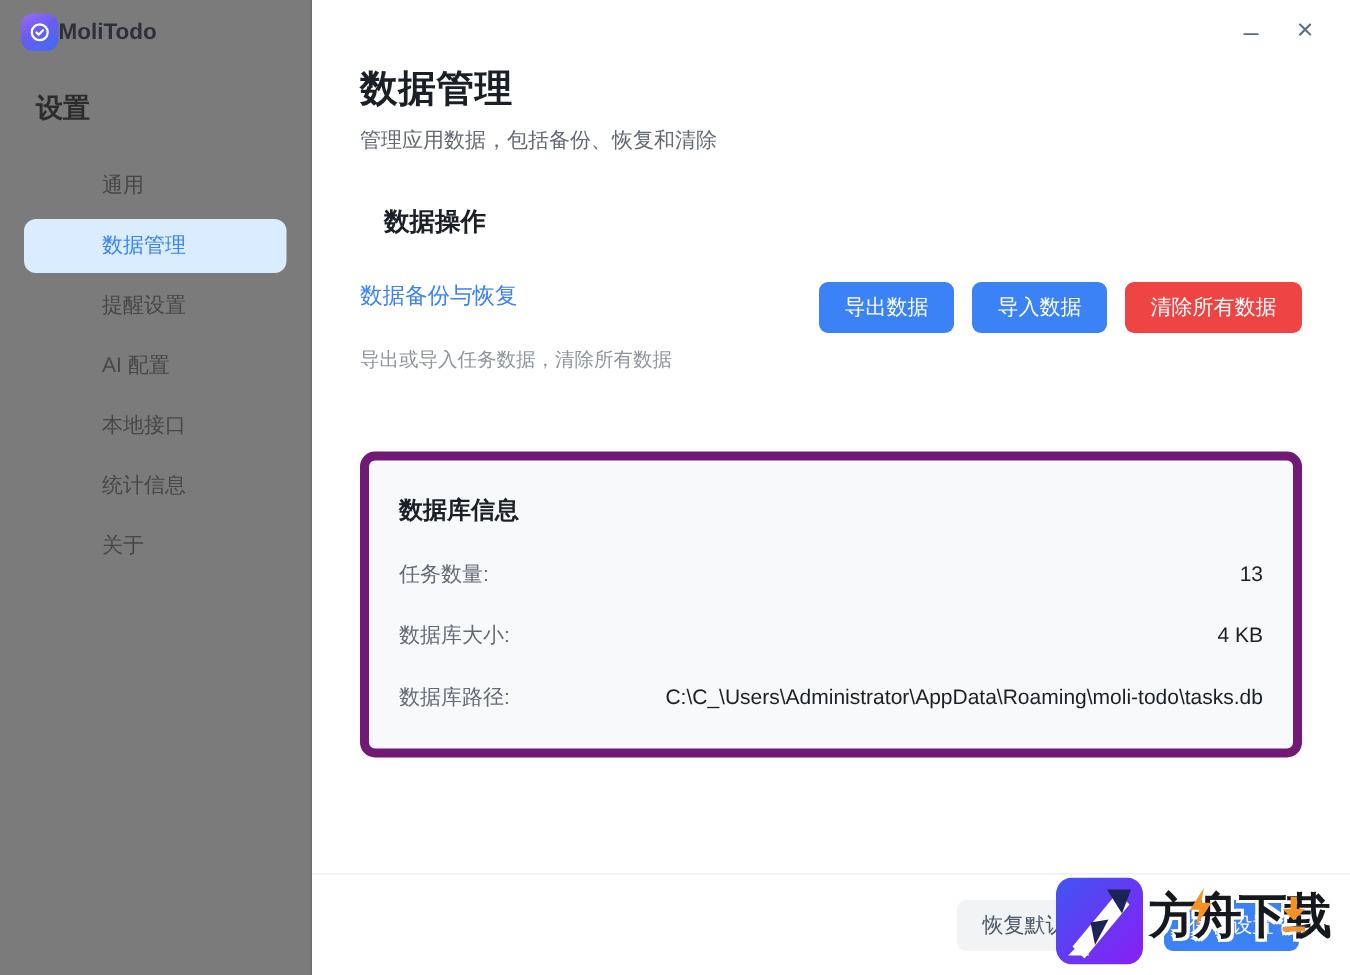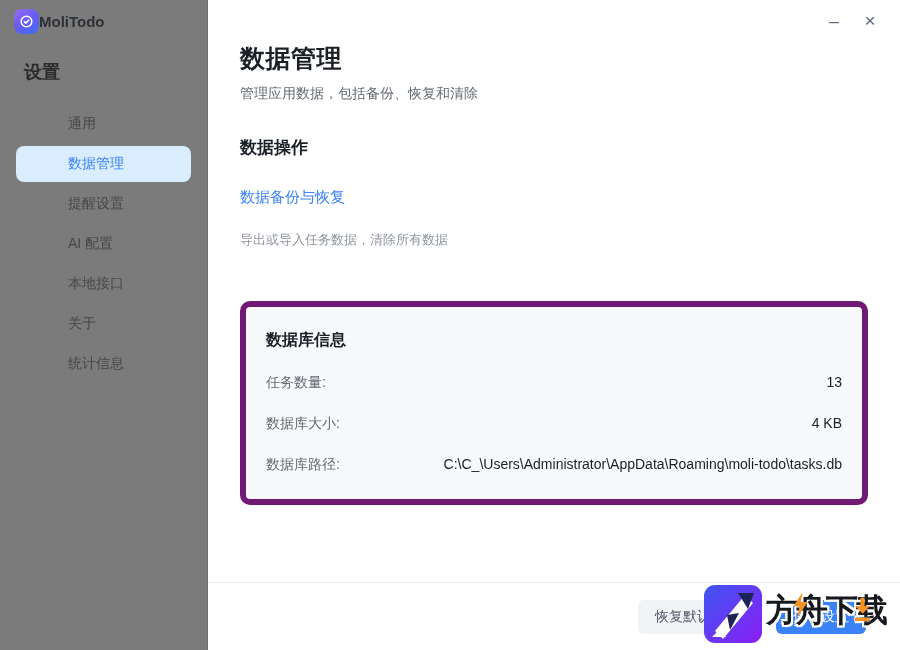--- a/index.html
+++ b/index.html
@@ -38,21 +38,21 @@
     width:36px; height:26px; border:none; background:transparent; color:#5d6b7e;
     font-size:18px; line-height:26px; text-align:center; cursor:pointer;
     font-family:inherit;
   }
   .win-btn.close { font-size:19px; }
 
   .content { padding:42px 32px 0; }
   .page-title { font-size:25px; font-weight:bold; color:#1b1f26; letter-spacing:0.5px; }
   .page-subtitle { margin-top:10px; font-size:14px; color:#646a73; }
 
-  .section-title { margin-top:33px; font-size:17px; font-weight:bold; color:#1b1f26; }
+  .section-title { margin-top:33px; font-size:17px; font-weight:bold; color:#1b1f26;margin-left:16px; }
 
   .setting-row { margin-top:29px; display:flex; justify-content:space-between; align-items:flex-start; }
   .setting-label { font-size:15px; color:#3b82f6; }
   .setting-desc { margin-top:24px; font-size:13px; color:#8f959e; }
   .btn-group { display:flex; gap:12px; }
   .btn {
     height:34px; padding:0 17px; border:none; border-radius:6px;
     font-size:14px; color:#ffffff; cursor:pointer; font-family:inherit; white-space:nowrap;
   }
   .btn-blue { background:#3b82f6; }
@@ -118,42 +118,47 @@
     </div>
 
     <div class="sidebar-title">设置</div>
 
     <nav class="nav">
       <div class="nav-item">通用</div>
       <div class="nav-item active">数据管理</div>
       <div class="nav-item">提醒设置</div>
       <div class="nav-item">AI 配置</div>
       <div class="nav-item">本地接口</div>
+      <div class="nav-item">统计信息</div>
       <div class="nav-item">关于</div>
-      <div class="nav-item">统计信息</div>
     </nav>
   </aside>
 
   <section class="main">
 
     <div class="win-controls">
       <button class="win-btn">–</button>
       <button class="win-btn close">×</button>
     </div>
 
     <div class="content">
       <h1 class="page-title">数据管理</h1>
       <div class="page-subtitle">管理应用数据，包括备份、恢复和清除</div>
 
       <h2 class="section-title">数据操作</h2>
 
       <div class="setting-row">
         <div>
           <div class="setting-label">数据备份与恢复</div>
           <div class="setting-desc">导出或导入任务数据，清除所有数据</div>
+        </div>
+        <div class="btn-group">
+          <button class="btn btn-blue">导出数据</button>
+          <button class="btn btn-blue">导入数据</button>
+          <button class="btn btn-red">清除所有数据</button>
         </div>
       </div>
 
       <div class="card">
         <div class="card-title">数据库信息</div>
         <div class="info-row">
           <span class="info-label">任务数量:</span>
           <span class="info-value">13</span>
         </div>
         <div class="info-row">

